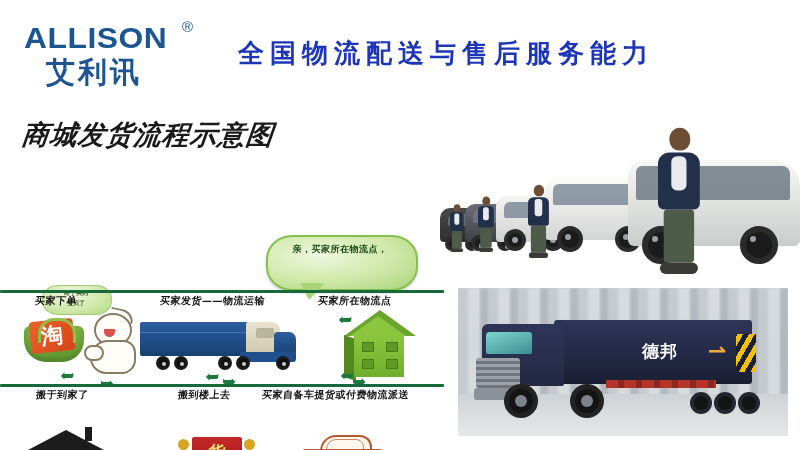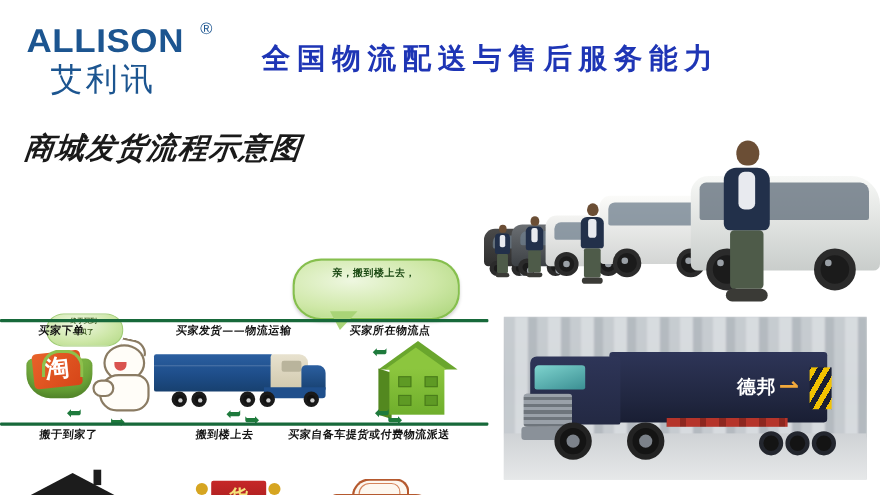--- a/index.html
+++ b/index.html
@@ -15,21 +15,21 @@
   
   .logo-block{position:absolute;left:24px;top:22px;width:185px;height:70px;}
   .logo-latin{
     font-family:"Liberation Sans","DejaVu Sans",sans-serif;
     font-weight:bold;font-size:30px;letter-spacing:0.5px;
     color:#1c5590;line-height:32px;transform:scaleX(1.06);transform-origin:left center;
   }
   .logo-reg{position:absolute;left:158px;top:-4px;font-size:15px;color:#1c5590;}
   .logo-cn{
     font-family:"DejaVu Sans",sans-serif;
-    font-weight:normal;font-size:29px;color:#1c5590;letter-spacing:3px;
+    font-weight:bold;font-size:29px;color:#1c5590;letter-spacing:3px;
     line-height:32px;margin-top:2px;margin-left:22px;
   }
   .main-title{
     position:absolute;left:238px;top:36px;width:520px;height:40px;
     font-family:"DejaVu Sans",sans-serif;
     font-weight:bold;font-size:26px;color:#1e35b5;letter-spacing:6px;
     white-space:nowrap;
   }
 
   
@@ -243,21 +243,21 @@
   }
   .blur-bg{position:absolute;left:0;top:0;width:330px;height:110px;
     background:repeating-linear-gradient(90deg,#c6cbd0 0 10px,#d9dde0 10px 22px,#b2b8be 22px 30px);
     opacity:.9;filter:blur(1px);}
   .ptruck-trailer{
     position:absolute;left:96px;top:32px;width:198px;height:64px;
     background:linear-gradient(180deg,#2e3558 0%,#20263f 70%,#191e33 100%);
     border-radius:3px;
   }
   .ptruck-logo{
-    position:absolute;left:212px;top:52px;width:68px;
+    position:absolute;left:184px;top:52px;width:68px;
     font-family:"DejaVu Sans",sans-serif;font-weight:bold;font-size:17px;color:#ffffff;
     letter-spacing:1px;white-space:nowrap;
   }
   .ptruck-arrow{position:absolute;left:250px;top:50px;color:#f2a93b;font-size:22px;font-weight:bold;}
   .ptruck-hazard{
     position:absolute;left:278px;top:46px;width:20px;height:38px;
     background:repeating-linear-gradient(-60deg,#f2c200 0 5px,#1a1f33 5px 10px);
   }
   .ptruck-cab{
     position:absolute;left:24px;top:36px;width:82px;height:62px;
@@ -336,21 +336,21 @@
       <div class="ghouse-body"></div>
       <div class="gwin" style="left:20px;top:32px"></div>
       <div class="gwin" style="left:44px;top:32px"></div>
       <div class="gwin" style="left:20px;top:49px"></div>
       <div class="gwin" style="left:44px;top:49px"></div>
     </div>
 
     <div class="bubble"></div>
     <div class="bubble-tail"></div>
     <div class="bubble-text">
-      <span>亲，搬到楼上去，</span>
+      <span>亲，买家所在物流点，</span>
     </div>
 
     <div class="arrow" style="left:100px;top:270px;">➥</div>
     <div class="arrow" style="left:222px;top:268px;">➥</div>
     <div class="arrow" style="left:352px;top:268px;">➥</div>
 
     <div class="hline" style="left:0px;top:185px;width:444px;"></div>
 
     <div class="dlabel" style="left:35px;top:189px;">买家下单</div>
     <div class="dlabel" style="left:160px;top:189px;">买家发货——物流运输</div>

